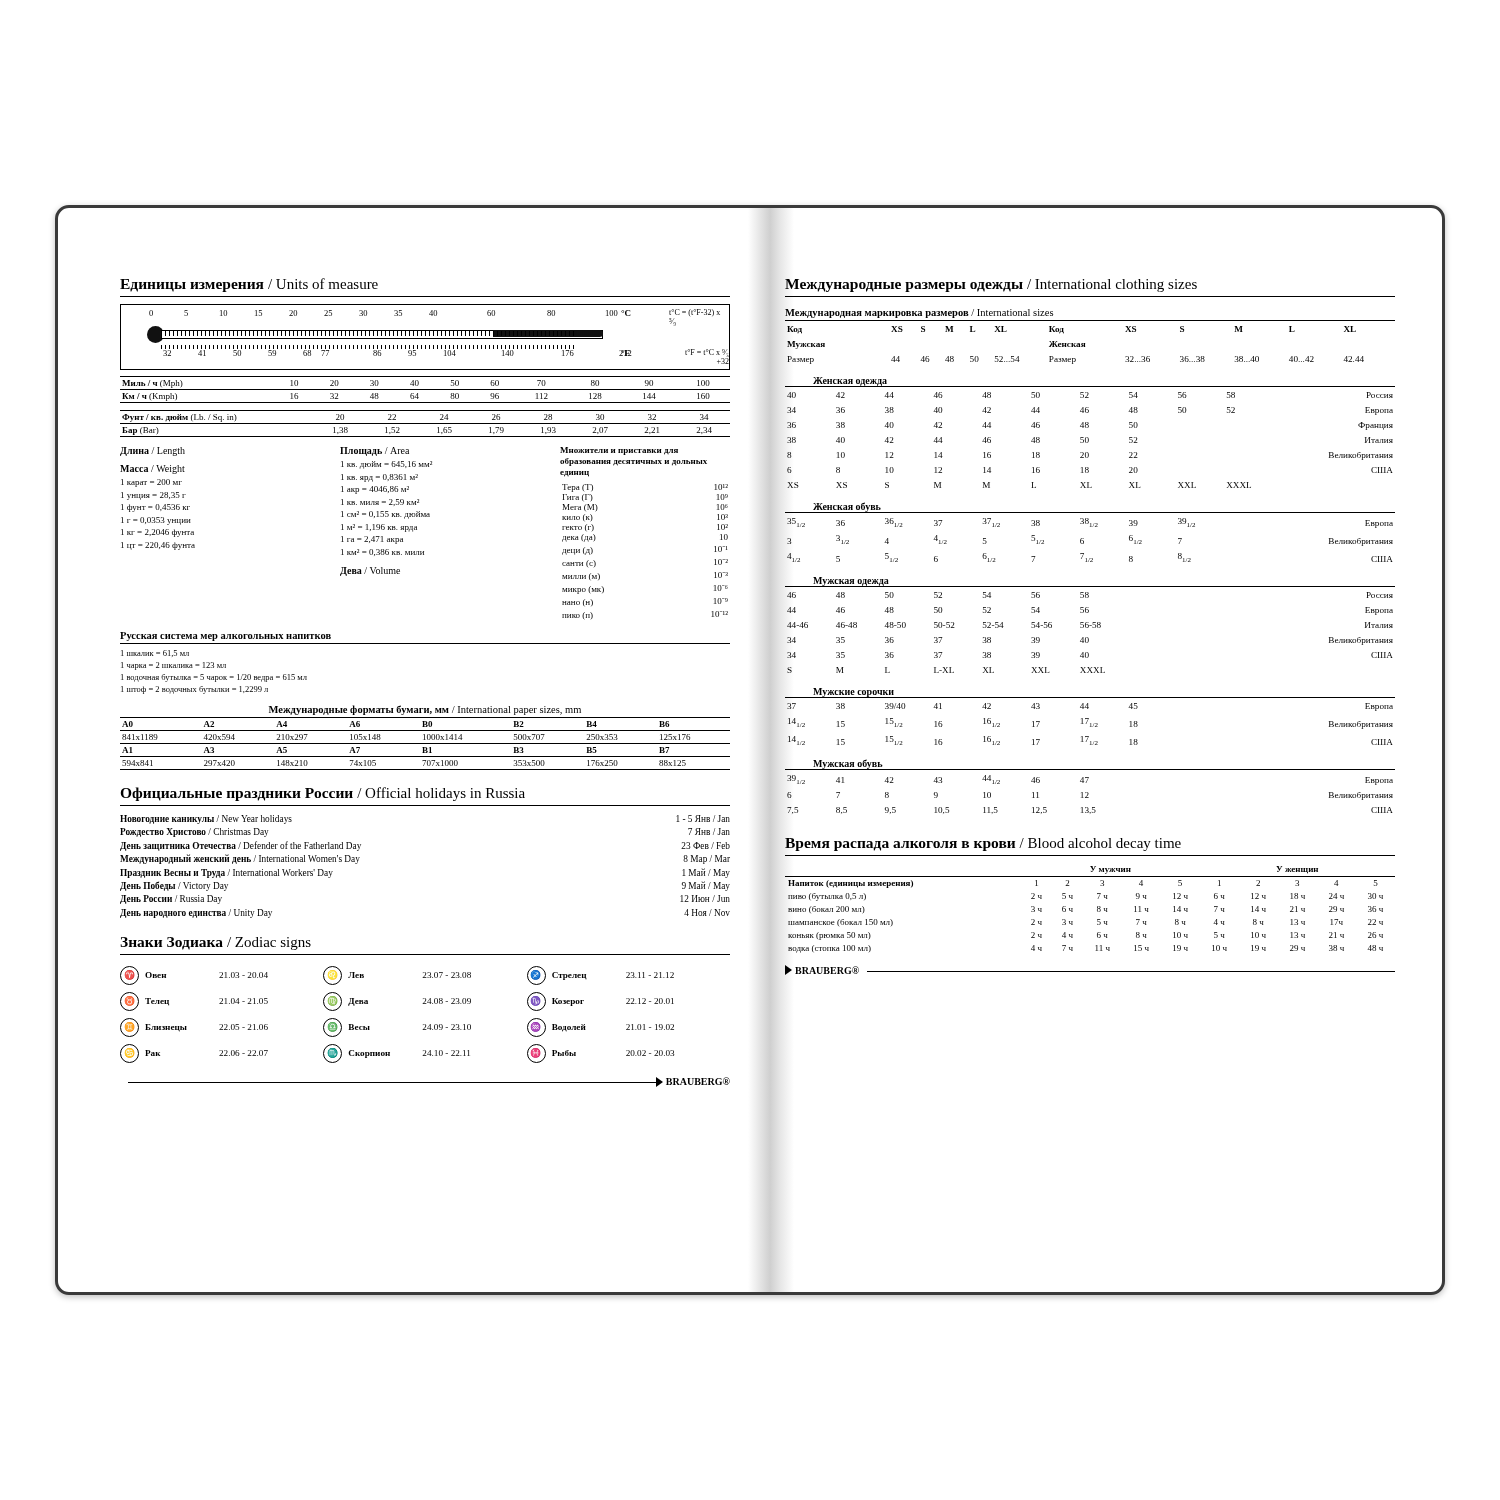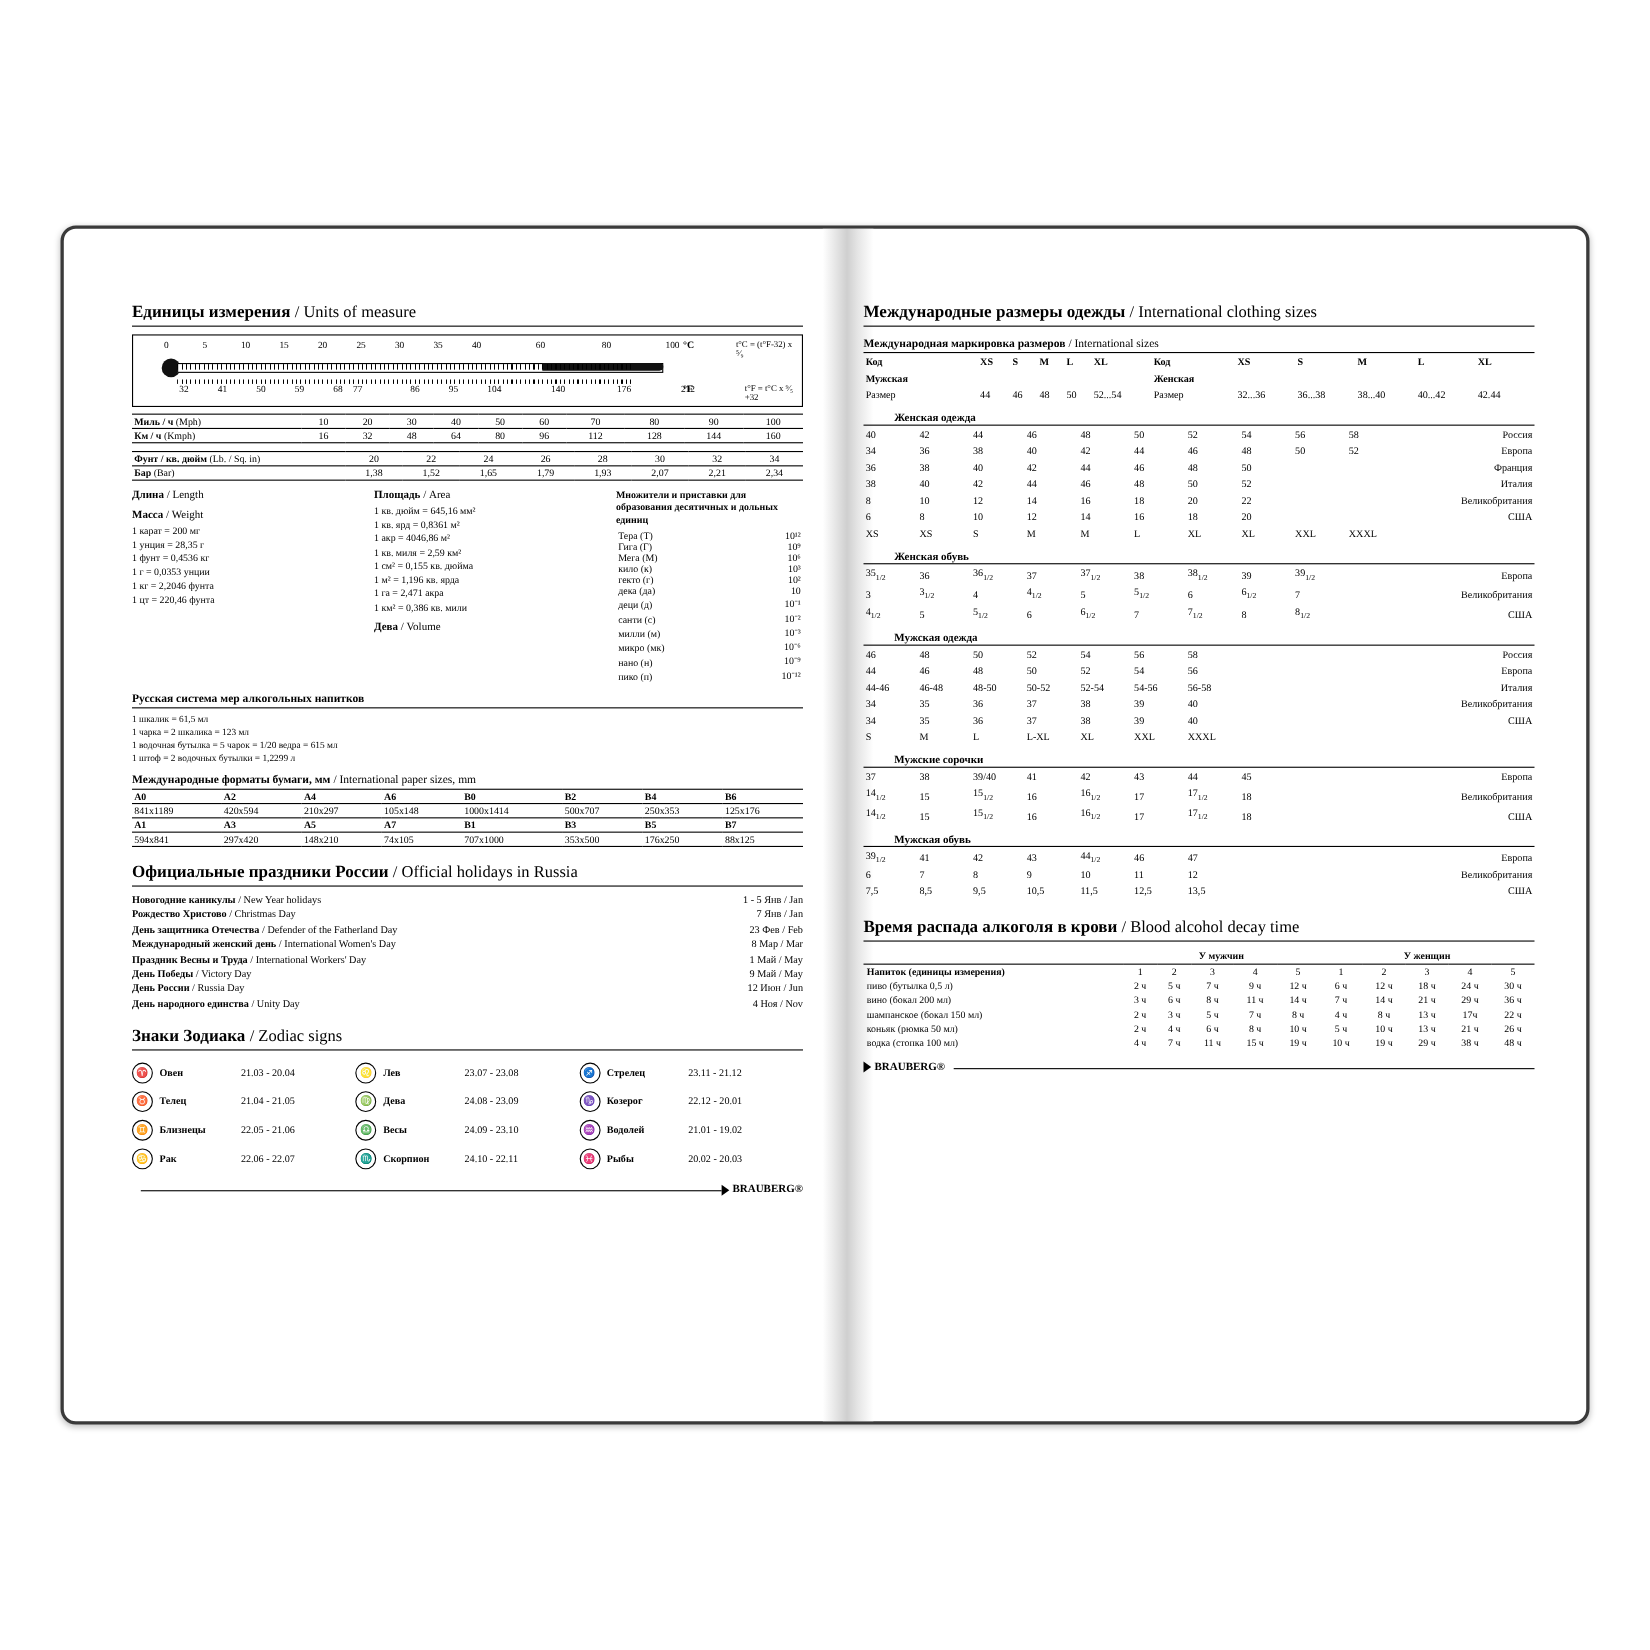--- a/index.html
+++ b/index.html
@@ -126,21 +126,21 @@
           <span style="left:246px">86</span>
           <span style="left:281px">95</span>
           <span style="left:316px">104</span>
           <span style="left:374px">140</span>
           <span style="left:434px">176</span>
           <span style="left:492px">212</span>
         </div>
       <div style="position:absolute;left:500px;top:3px;font-size:9px;font-weight:700;">°C</div>
       <div style="position:absolute;left:500px;top:43px;font-size:9px;font-weight:700;">°F</div>
       <div style="position:absolute;left:548px;top:3px;font-size:8px;">t°C = (t°F-32) x ⁵⁄₉</div>
-      <div style="position:absolute;left:556px;top:43px;font-size:8px;">t°F = t°C x ⁹⁄₅ +32</div>
+      <div style="position:absolute;left:556px;top:43px;font-size:8px;text-align:right;">t°F = t°C x ⁹⁄₅ +32</div>
     </div>
 
     <table class="lined" id="speedTable">
         <tbody>
           <tr class="topline">
             <td class="bold" style="width:150px">Миль / ч <span style="font-weight:400">(Mph)</span></td>
             <td class="c">10</td>
             <td class="c">20</td>
             <td class="c">30</td>
             <td class="c">40</td>
@@ -295,21 +295,21 @@
       <div class="twocol" style="margin-top:3px;">
         <div id="alcL">
             <div>1 шкалик = 61,5 мл</div>
             <div>1 чарка = 2 шкалика = 123 мл</div>
             <div>1 водочная бутылка = 5 чарок = 1/20 ведра = 615 мл</div>
             <div>1 штоф = 2 водочных бутылки = 1,2299 л</div>
           </div>
       </div>
     </div>
 
-    <div class="sub" style="margin-top:9px;">
+    <div class="sub" style="margin-top:9px;text-align:center;">
       <span>Международные форматы бумаги, мм</span>
       <span class="en">/ International paper sizes, mm</span>
     </div>
     <table class="lined" id="paperTable">
         <tbody>
           <tr class="topline">
             <td class="bold">A0</td>
             <td class="bold">A2</td>
             <td class="bold">A4</td>
             <td class="bold">A6</td>

